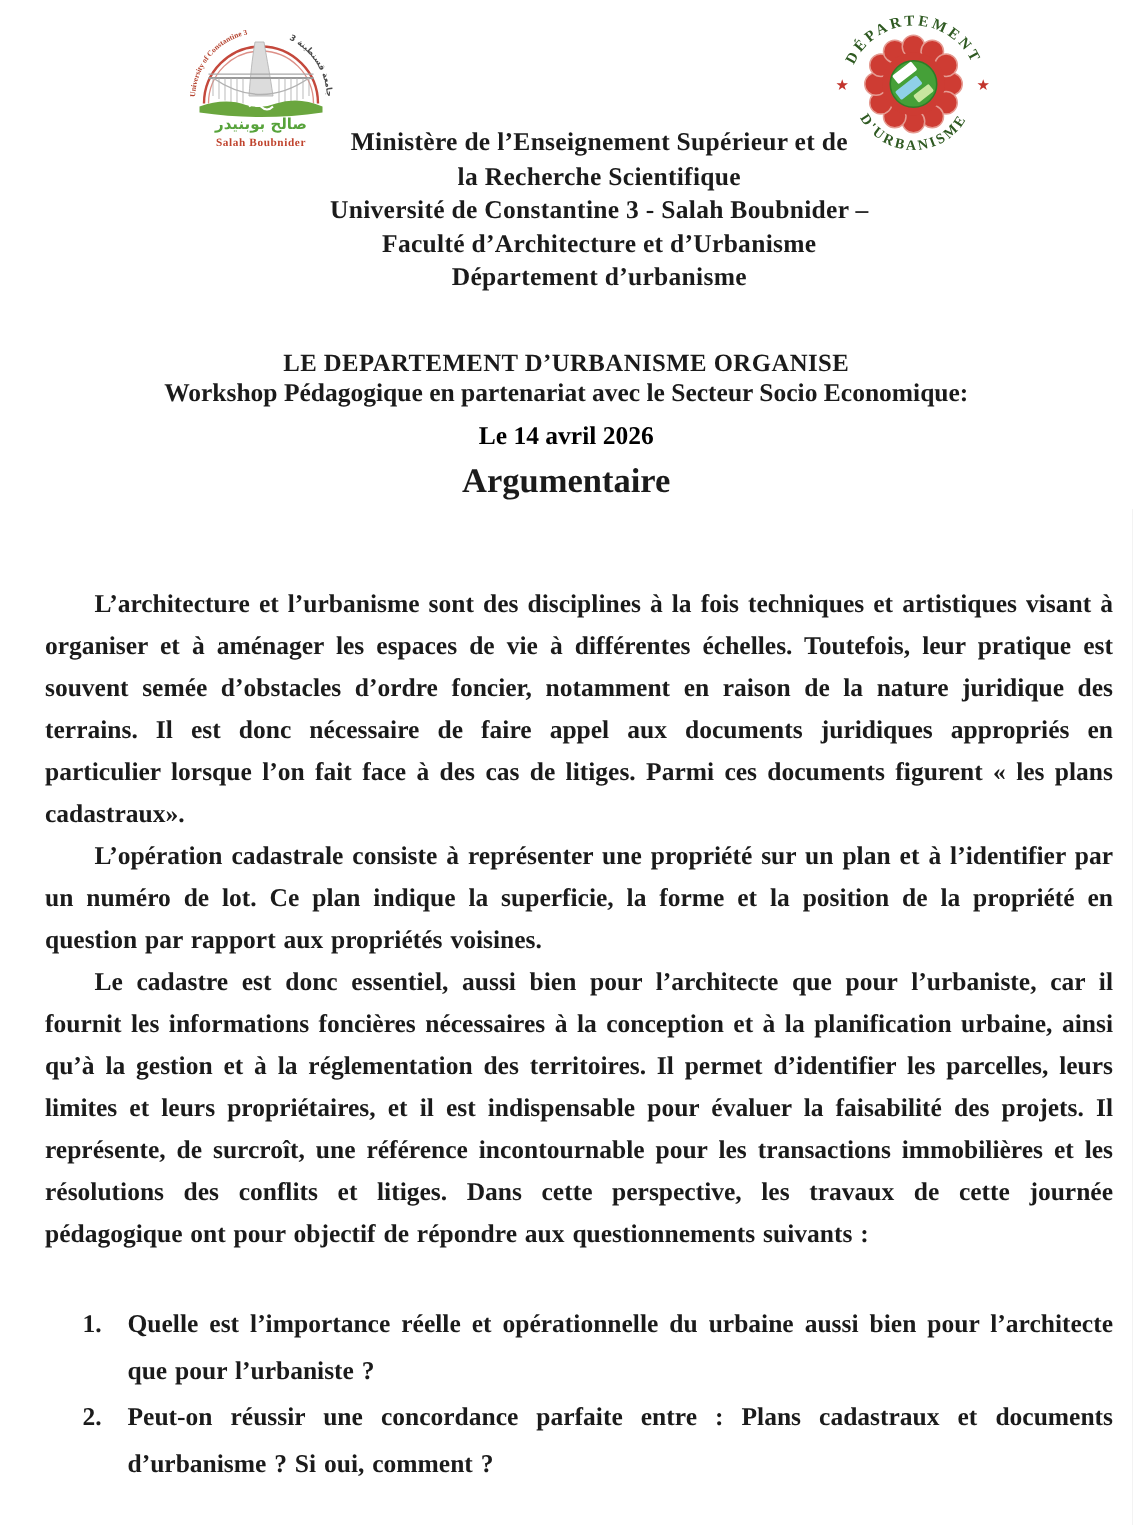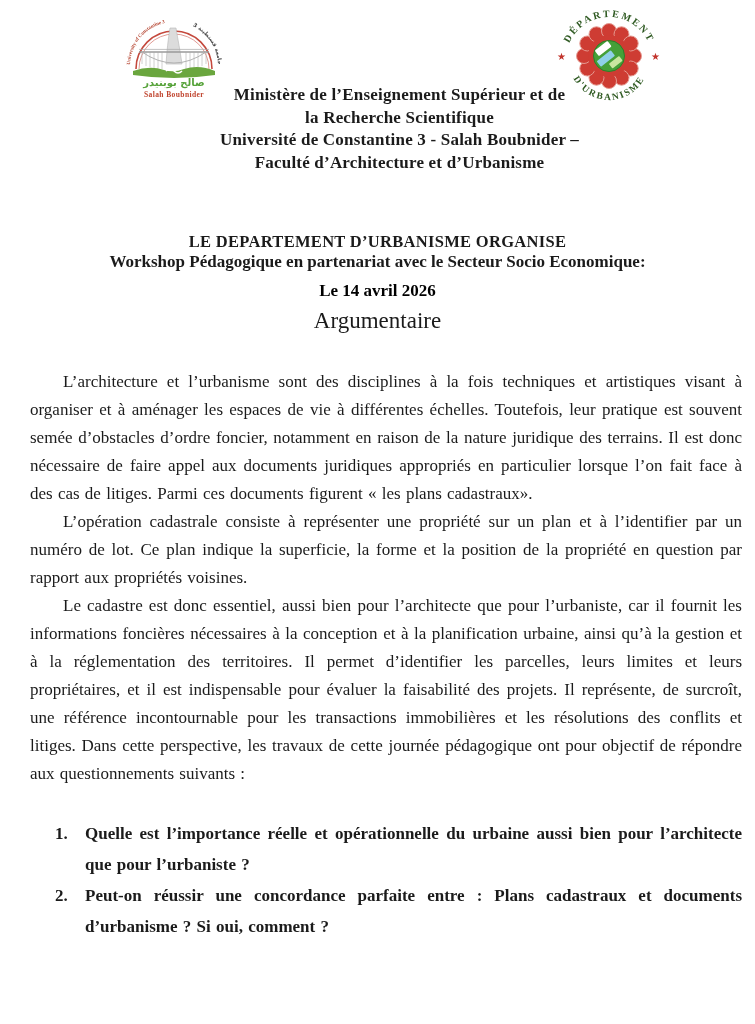--- a/index.html
+++ b/index.html
@@ -41,26 +41,26 @@
     font-size:28px; letter-spacing:.5px;
     color:#b01a1e;
   }
   .h-date {
     margin-top:9px; text-align:center;
     font-weight:bold; font-size:17px;
     color:#000000;
   }
   .h-section {
     margin-top:7px; text-align:center;
-    font-weight:normal; font-size:23px;
+    font-weight:bold; font-size:23px;
   }
   
   .bodytext {
-    margin-top:34px;
-    padding-left:30px; padding-right:13px;
+    margin-top:55px;
+    padding-left:30px; padding-right:13px;font-weight:bold;
   }
   .bodytext p {
     font-size:17px;
     line-height:28px;
     text-align:justify;
     text-indent:33px;
     word-spacing:1px;
   }
   
   .questions {
@@ -175,20 +175,21 @@
         <text x="0" y="56" font-size="10" fill="#c2342c" class="arabic">★</text>
         <text x="94" y="56" font-size="10" fill="#c2342c" class="arabic">★</text>
       </svg>
     </div>
 
     <div class="ministry">
       <div>Ministère de l’Enseignement Supérieur et de</div>
       <div>la Recherche Scientifique</div>
       <div>Université de Constantine 3 - Salah Boubnider –</div>
       <div>Faculté d’Architecture et d’Urbanisme</div>
+      <div>Département d’urbanisme</div>
     </div>
   </div>
 
   <div class="h-organise">LE DEPARTEMENT D’URBANISME ORGANISE</div>
   <div class="h-workshop">Workshop Pédagogique en partenariat avec le Secteur Socio Economique:</div>
   <div class="h-date">Le 14 avril 2026</div>
   <div class="h-section">Argumentaire</div>
 
   <div class="bodytext">
     <p>L’architecture et l’urbanisme sont des disciplines à la fois techniques et artistiques visant à organiser et à aménager les espaces de vie à différentes échelles. Toutefois, leur pratique est souvent semée d’obstacles d’ordre foncier, notamment en raison de la nature juridique des terrains. Il est donc nécessaire de faire appel aux documents juridiques appropriés en particulier lorsque l’on fait face à des cas de litiges. Parmi ces documents figurent « les plans cadastraux».</p>

